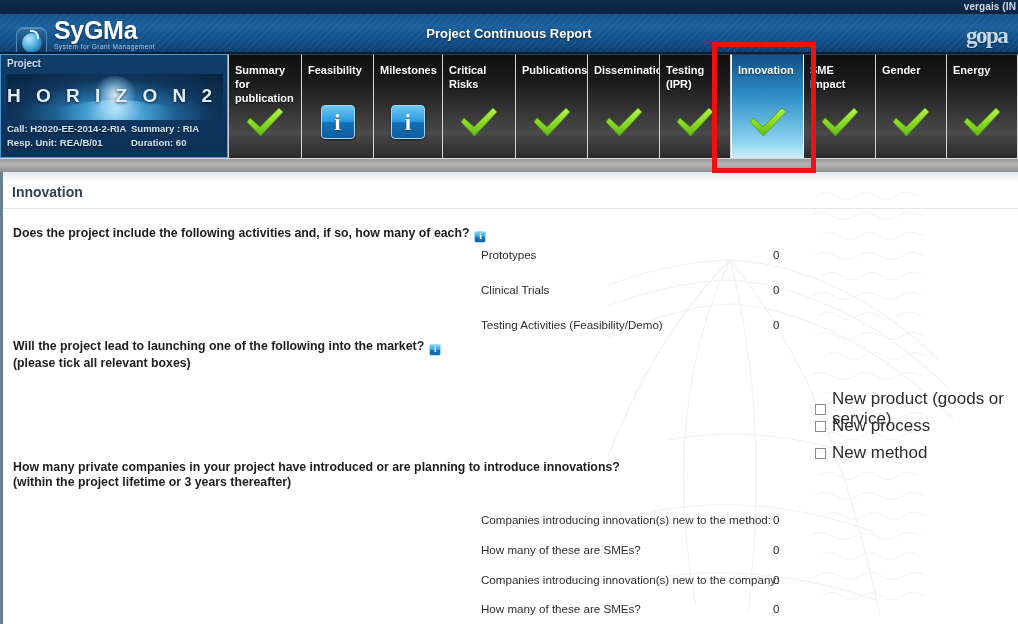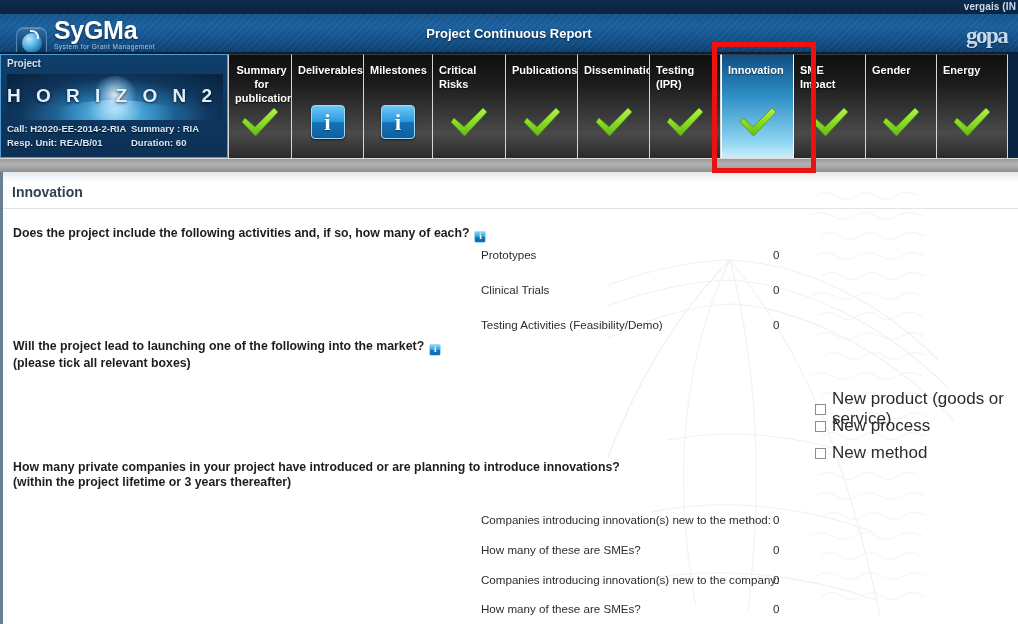--- a/index.html
+++ b/index.html
@@ -295,37 +295,37 @@
           <span>Summary : RIA</span>
         </div>
         <div class="r">
           <span>Resp. Unit: REA/B/01</span>
           <span>Duration: 60</span>
         </div>
       </div>
     </div>
 
     <div class="tabs" id="tabs">
-        <div class="tab" style="width: 64px; text-align: center;">
+        <div class="tab" style="width: 74px;">
           <div class="tlabel">Summary for publication</div>
           <div class="ticon">
             <svg class="chk-svg" viewBox="0 0 42 34">
               <defs>
                 <linearGradient id="gc" x1="0" y1="0" x2="0" y2="1">
                   <stop offset="0" stop-color="#b5ef52"></stop>
                   <stop offset="0.5" stop-color="#8ddc28"></stop>
                   <stop offset="1" stop-color="#63ba14"></stop>
                 </linearGradient>
               </defs>
               <path d="M3 17 L6 13 L16 22 L35 3 L39 7 L16.5 31 Z" fill="url(#gc)" stroke="#4f9c10" stroke-width="0.8" stroke-linejoin="round"></path>
             </svg>
           </div>
         </div>
         <div class="tab" style="width: 72px;">
-          <div class="tlabel">Deliverables</div>
+          <div class="tlabel">Feasibility</div>
           <div class="ticon">
             <div class="info-sq">
               <i>i</i>
             </div>
           </div>
         </div>
         <div class="tab" style="width: 69px;">
           <div class="tlabel">Milestones</div>
           <div class="ticon">
             <div class="info-sq">

